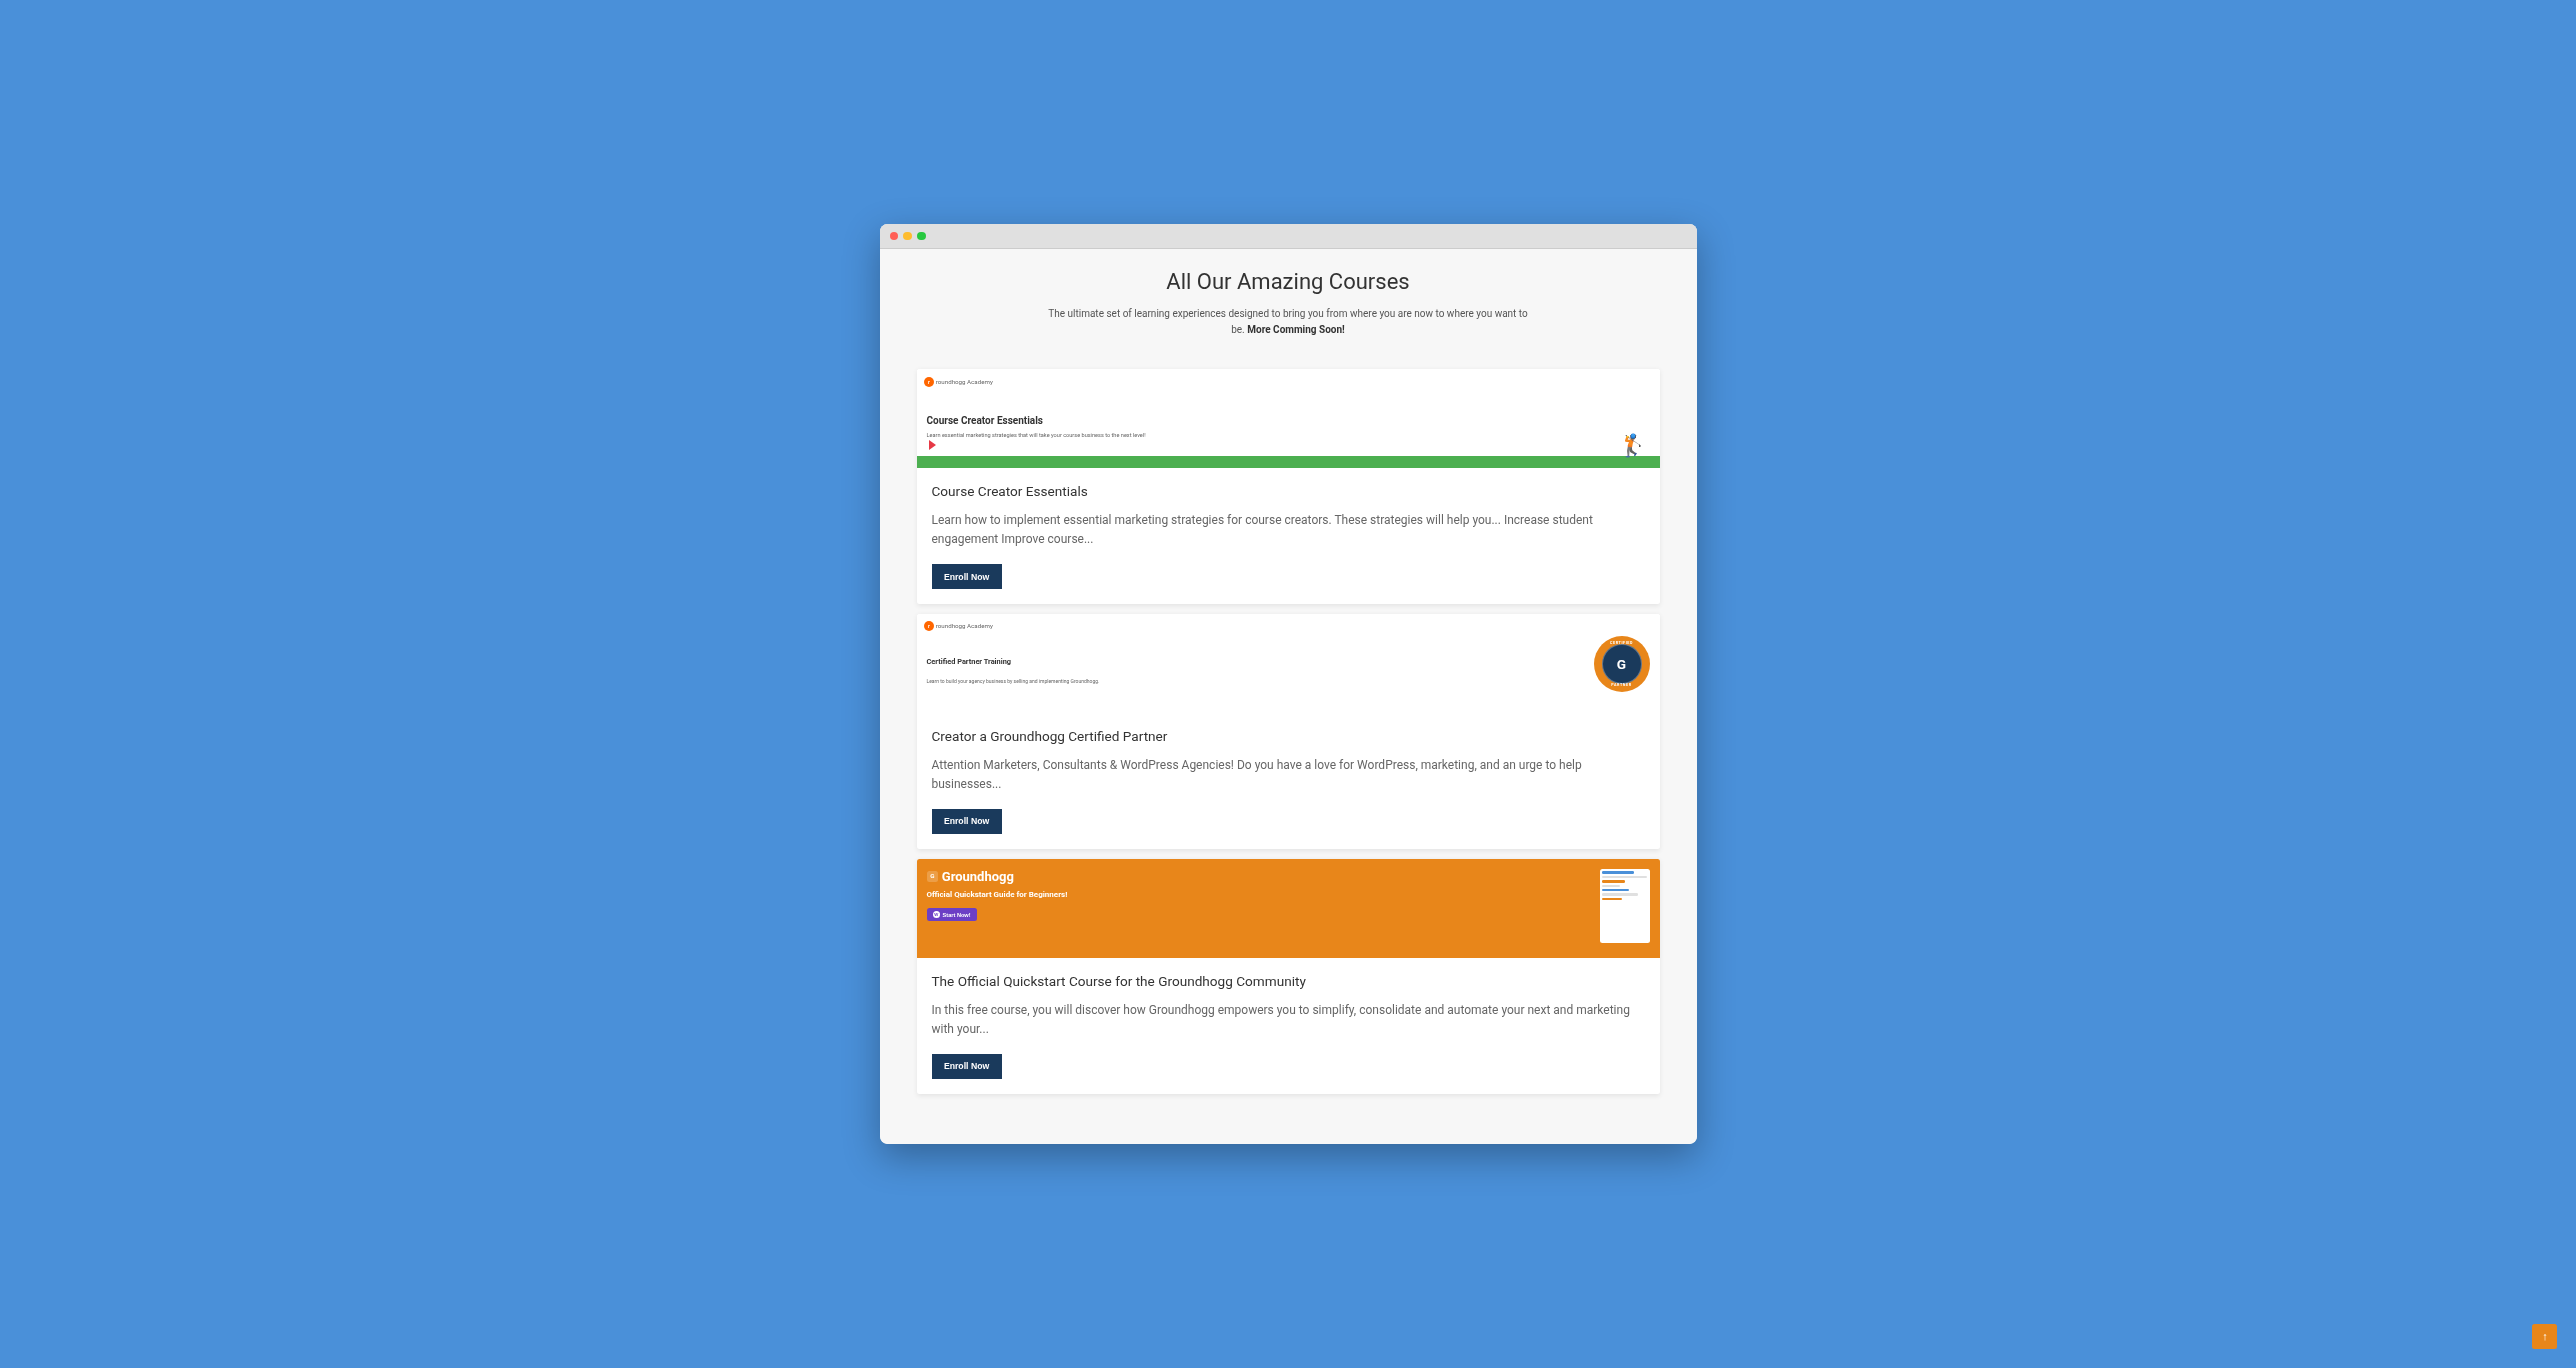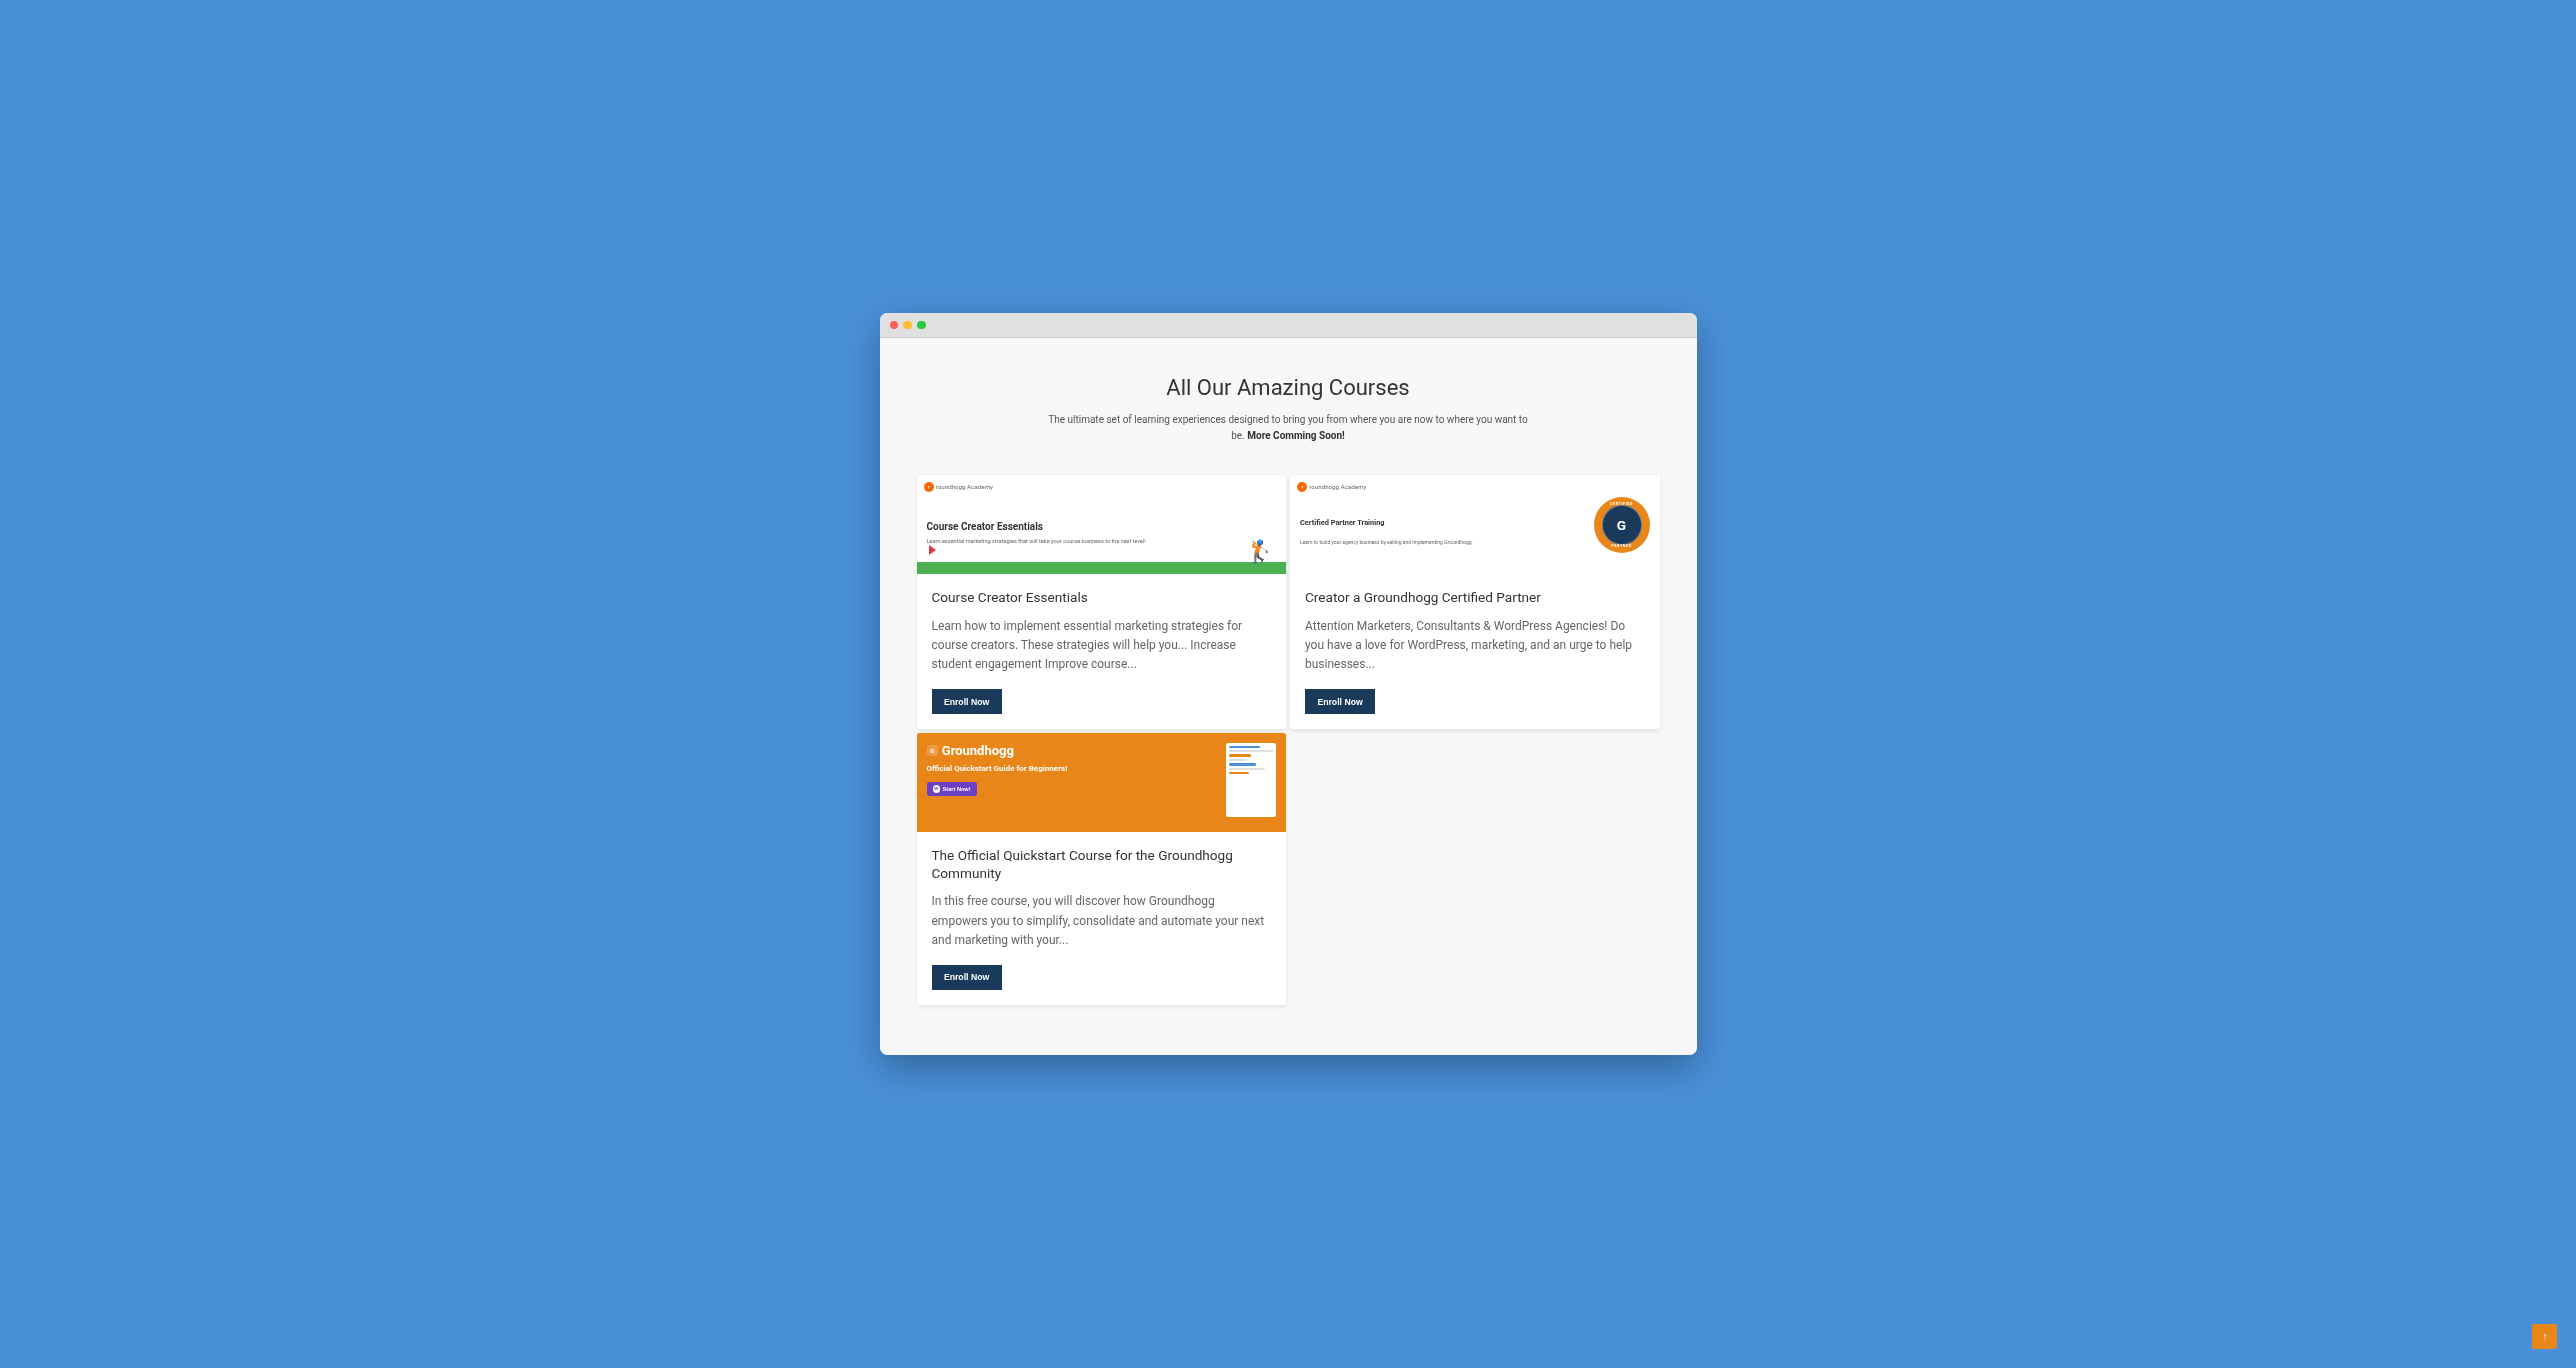--- a/index.html
+++ b/index.html
@@ -37,21 +37,21 @@
       height: 8.7px;
       border-radius: 50%;
     }
 
     .dot-red { background: #ff5f57; }
     .dot-yellow { background: #febc2e; }
     .dot-green { background: #28c840; }
 
     .browser-content {
       background: #f7f7f7;
-      padding: 37px 25px 50px;
+      padding: 20px 25px 50px;
     }
 
     .page-header {
       text-align: center;
       margin-bottom: 31px;
     }
 
     .page-title {
       font-size: 22px;
       font-weight: 400;
@@ -67,22 +67,22 @@
       margin: 0 auto;
     }
 
     .page-subtitle strong {
       font-weight: 700;
       color: #333;
     }
 
     .courses-grid {
       display: grid;
-      grid-template-columns: repeat(2, 1fr);
-      gap: 4px;
+      grid-template-columns: repeat(1, 1fr);
+      gap: 10px;
       max-width: 743px;
       margin: 0 auto;
     }
 
     .course-card {
       background: #fff;
       border-radius: 2.5px;
       box-shadow: 0 1.2px 5px rgba(0,0,0,0.08);
       overflow: hidden;
       display: flex;

